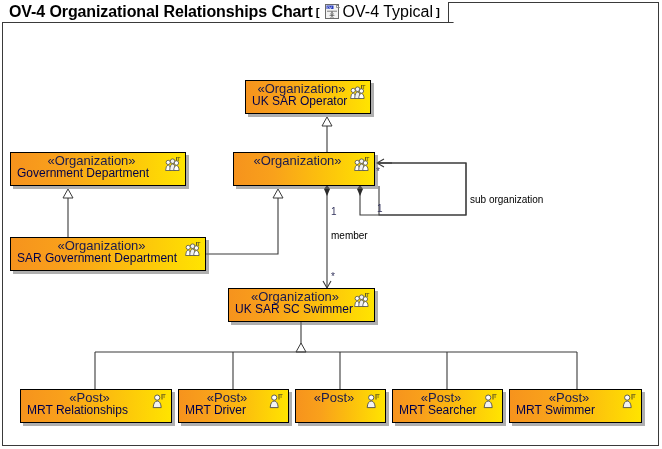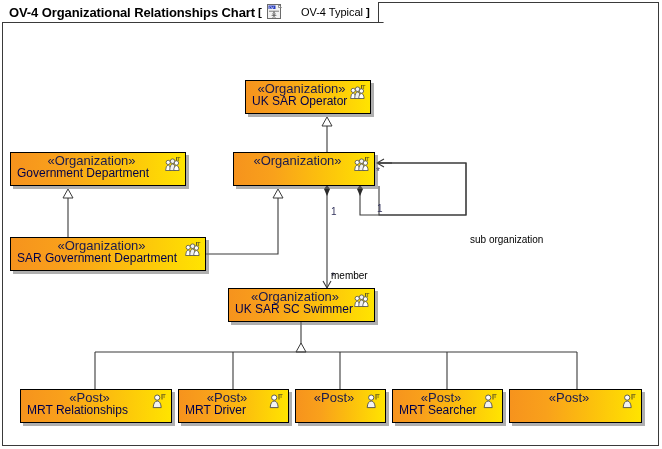--- a/index.html
+++ b/index.html
@@ -48,35 +48,35 @@
     position: absolute;
     right: -9px;
     bottom: -1px;
     width: 10px;
     height: 11px;
     border-bottom: 1px solid #3a3a3a;
     transform: skewX(-32deg);
     background: transparent;
   }
   .title-text {
-    font-size: 13px;
+    font-size: 16px;
     font-weight: bold;
     color: #000000;
     letter-spacing: -0.1px;
   }
   .title-bracket {
     font-size: 11.5px;
     font-weight: bold;
     color: #000000;
     margin: 0 3px;
   }
   .title-sub {
-    font-size: 11px;
+    font-size: 16px;
     color: #000000;
-    margin-left: 19px;
+    margin-left: 3px;
   }
   
   .ov-icon {
     width: 15px;
     height: 16px;
     margin-left: 2px;
     position: relative;
     display: inline-block;
     vertical-align: middle;
   }
@@ -122,21 +122,20 @@
     width: 17px;
     height: 16px;
   }
 
   
   .wire-label {
     position: absolute;
     font-size: 10px;
     color: #000000;
     white-space: nowrap;
-    margin-top: 40px;
   }
   .mult {
     position: absolute;
     font-size: 10px;
     color: #33335c;
     white-space: nowrap;
   }
 </style>
 </head>
 <body>
@@ -361,20 +360,21 @@
         <text x="11.6" y="5" font-family="DejaVu Sans" font-size="5" fill="#2b2b2b">T</text>
         <line x1="11.0" y1="1" x2="11.0" y2="6.5" stroke="#2b2b2b" stroke-width="0.8"></line>
         <circle cx="6.2" cy="4.6" r="2.6" fill="#ffffff" stroke="#4d4d4d" stroke-width="0.9"></circle>
         <path d="M2.2 14.6 Q2.6 8.3 6.2 8.0 Q9.8 8.3 10.2 14.6 Z" fill="#f2f2f2" stroke="#4d4d4d" stroke-width="0.9"></path>
       </svg>
     </span>
   </div>
 
   <div class="node" style="left:509px; top:389px; width:133px; height:34px;">
     <div class="stereo">«Post»</div>
+    <div class="nodename">MRT Swimmer</div>
     <span class="node-icon">
       <svg width="17" height="16" viewBox="0 0 17 16">
         <text x="11.6" y="5" font-family="DejaVu Sans" font-size="5" fill="#2b2b2b">T</text>
         <line x1="11.0" y1="1" x2="11.0" y2="6.5" stroke="#2b2b2b" stroke-width="0.8"></line>
         <circle cx="6.2" cy="4.6" r="2.6" fill="#ffffff" stroke="#4d4d4d" stroke-width="0.9"></circle>
         <path d="M2.2 14.6 Q2.6 8.3 6.2 8.0 Q9.8 8.3 10.2 14.6 Z" fill="#f2f2f2" stroke="#4d4d4d" stroke-width="0.9"></path>
       </svg>
     </span>
   </div>
 

